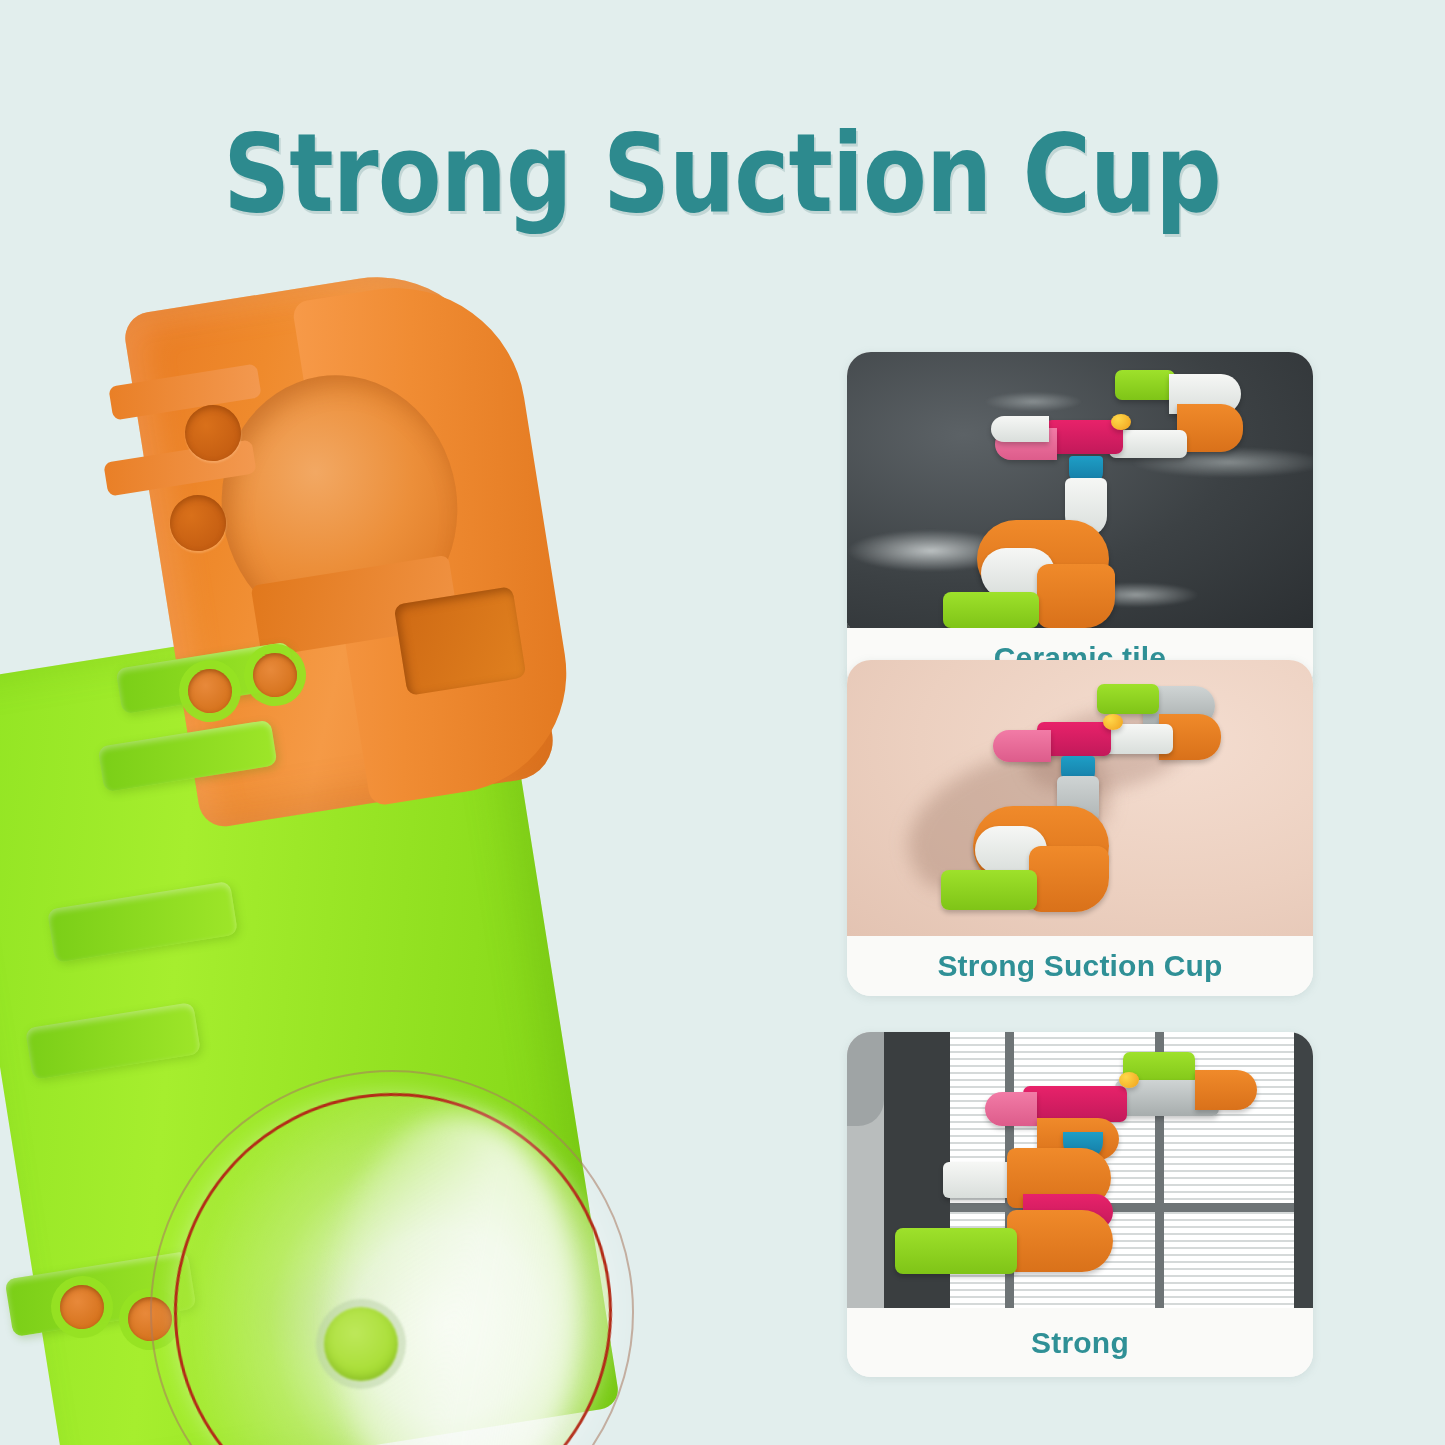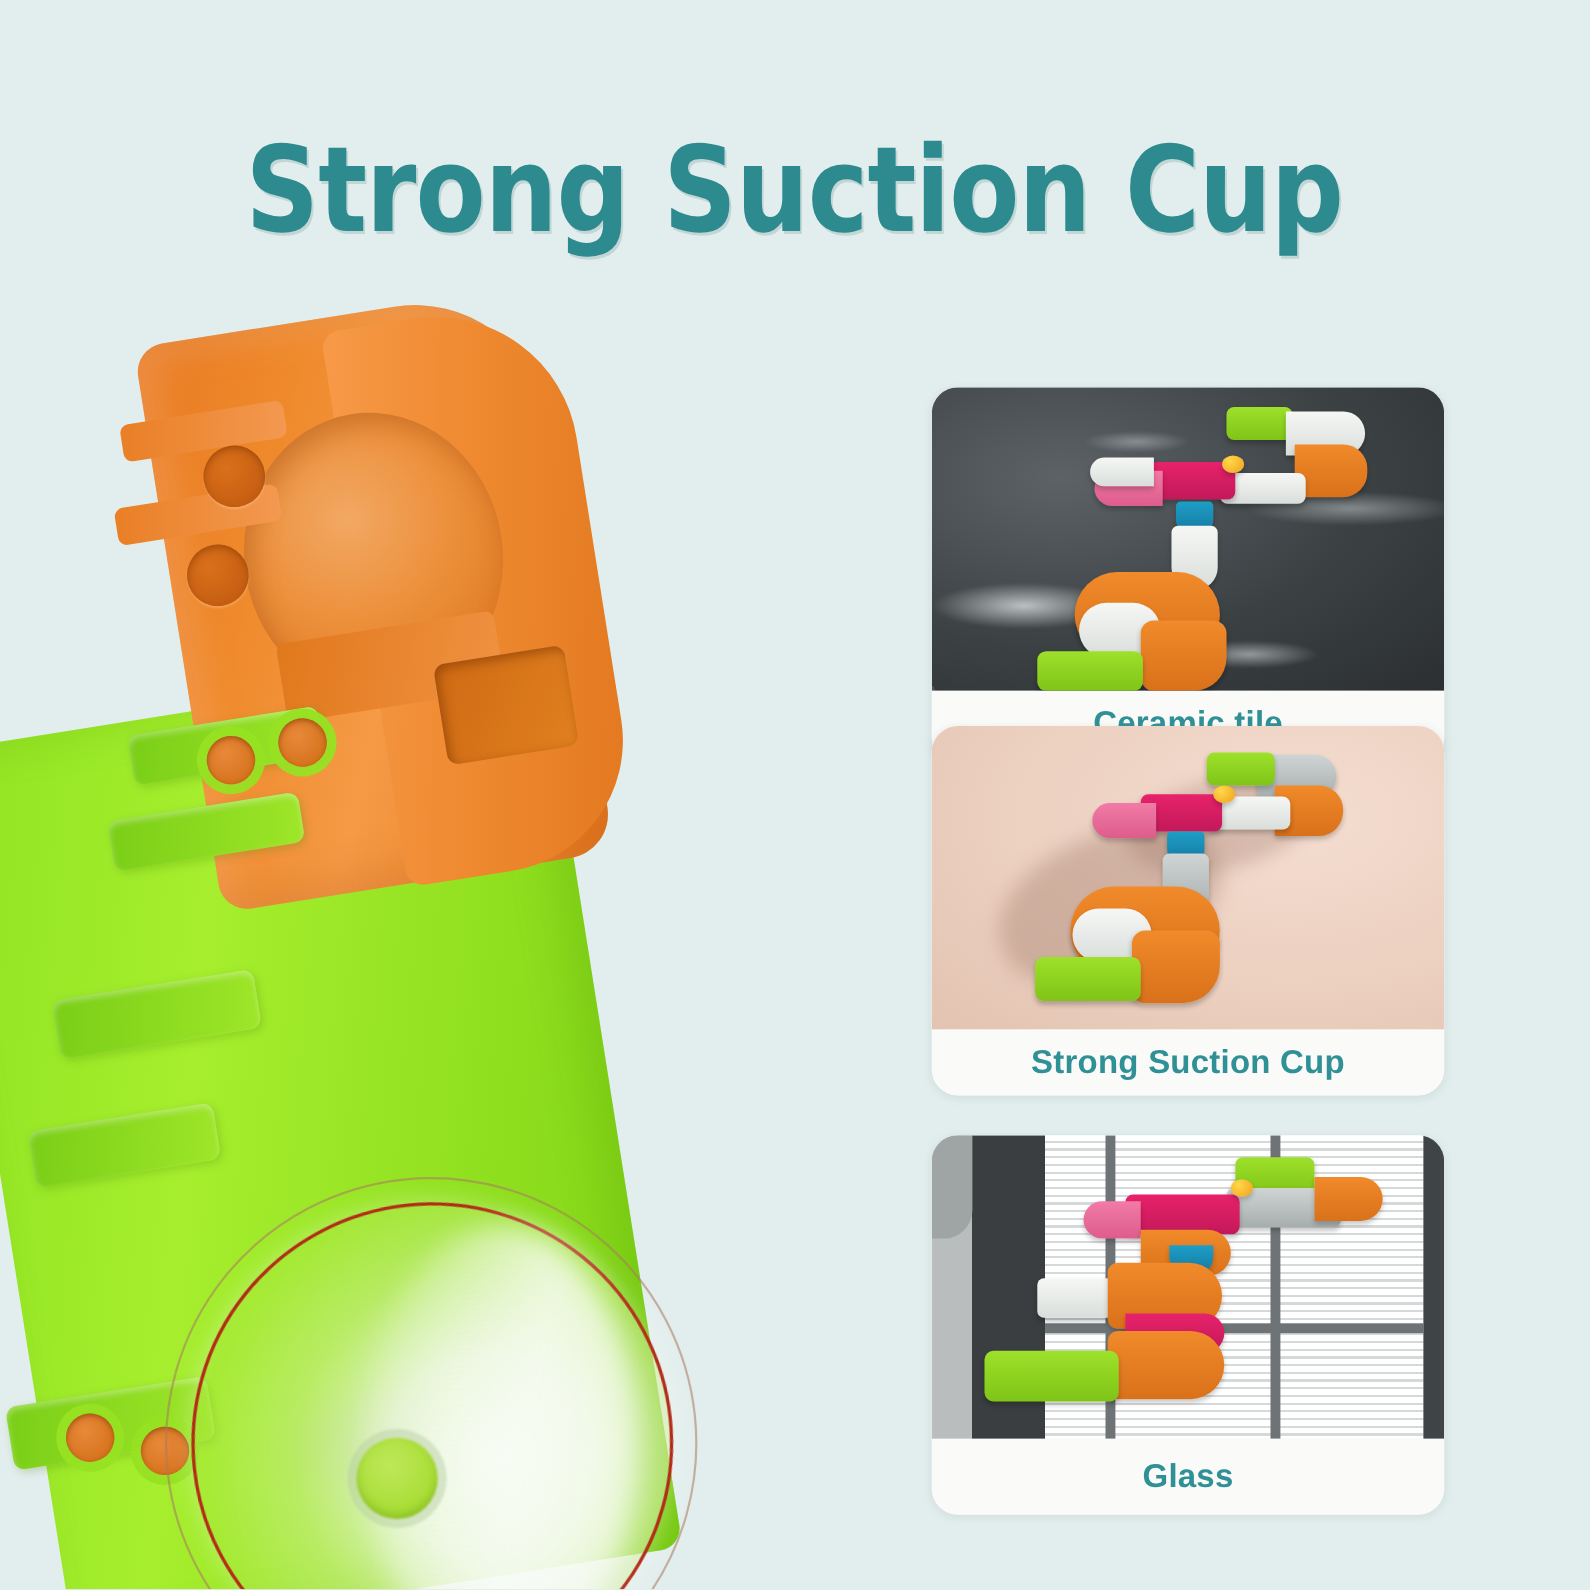--- a/index.html
+++ b/index.html
@@ -479,16 +479,16 @@
 
         <div class="tp t-orange" style="left:190px;top:86px;width:82px;height:42px;border-radius:0 34px 34px 0;"></div>
         <div class="tp t-blue" style="left:216px;top:100px;width:40px;height:28px;border-radius:0 0 18px 18px;"></div>
         <div class="tp t-white" style="left:96px;top:130px;width:90px;height:36px;border-radius:6px;"></div>
         <div class="tp t-orange" style="left:160px;top:116px;width:104px;height:60px;border-radius:10px 34px 34px 10px;"></div>
         <div class="tp t-pink" style="left:176px;top:162px;width:90px;height:36px;border-radius:0 30px 30px 0;"></div>
         <div class="tp t-orange" style="left:160px;top:178px;width:106px;height:62px;border-radius:10px 34px 34px 10px;"></div>
         <div class="tp t-green" style="left:48px;top:196px;width:122px;height:46px;border-radius:8px;"></div>
       </div>
     </div>
-    <div class="card-caption">Glass</div>
+    <div class="card-caption">Strong</div>
   </div>
 
 </div>
 
 </body></html>

